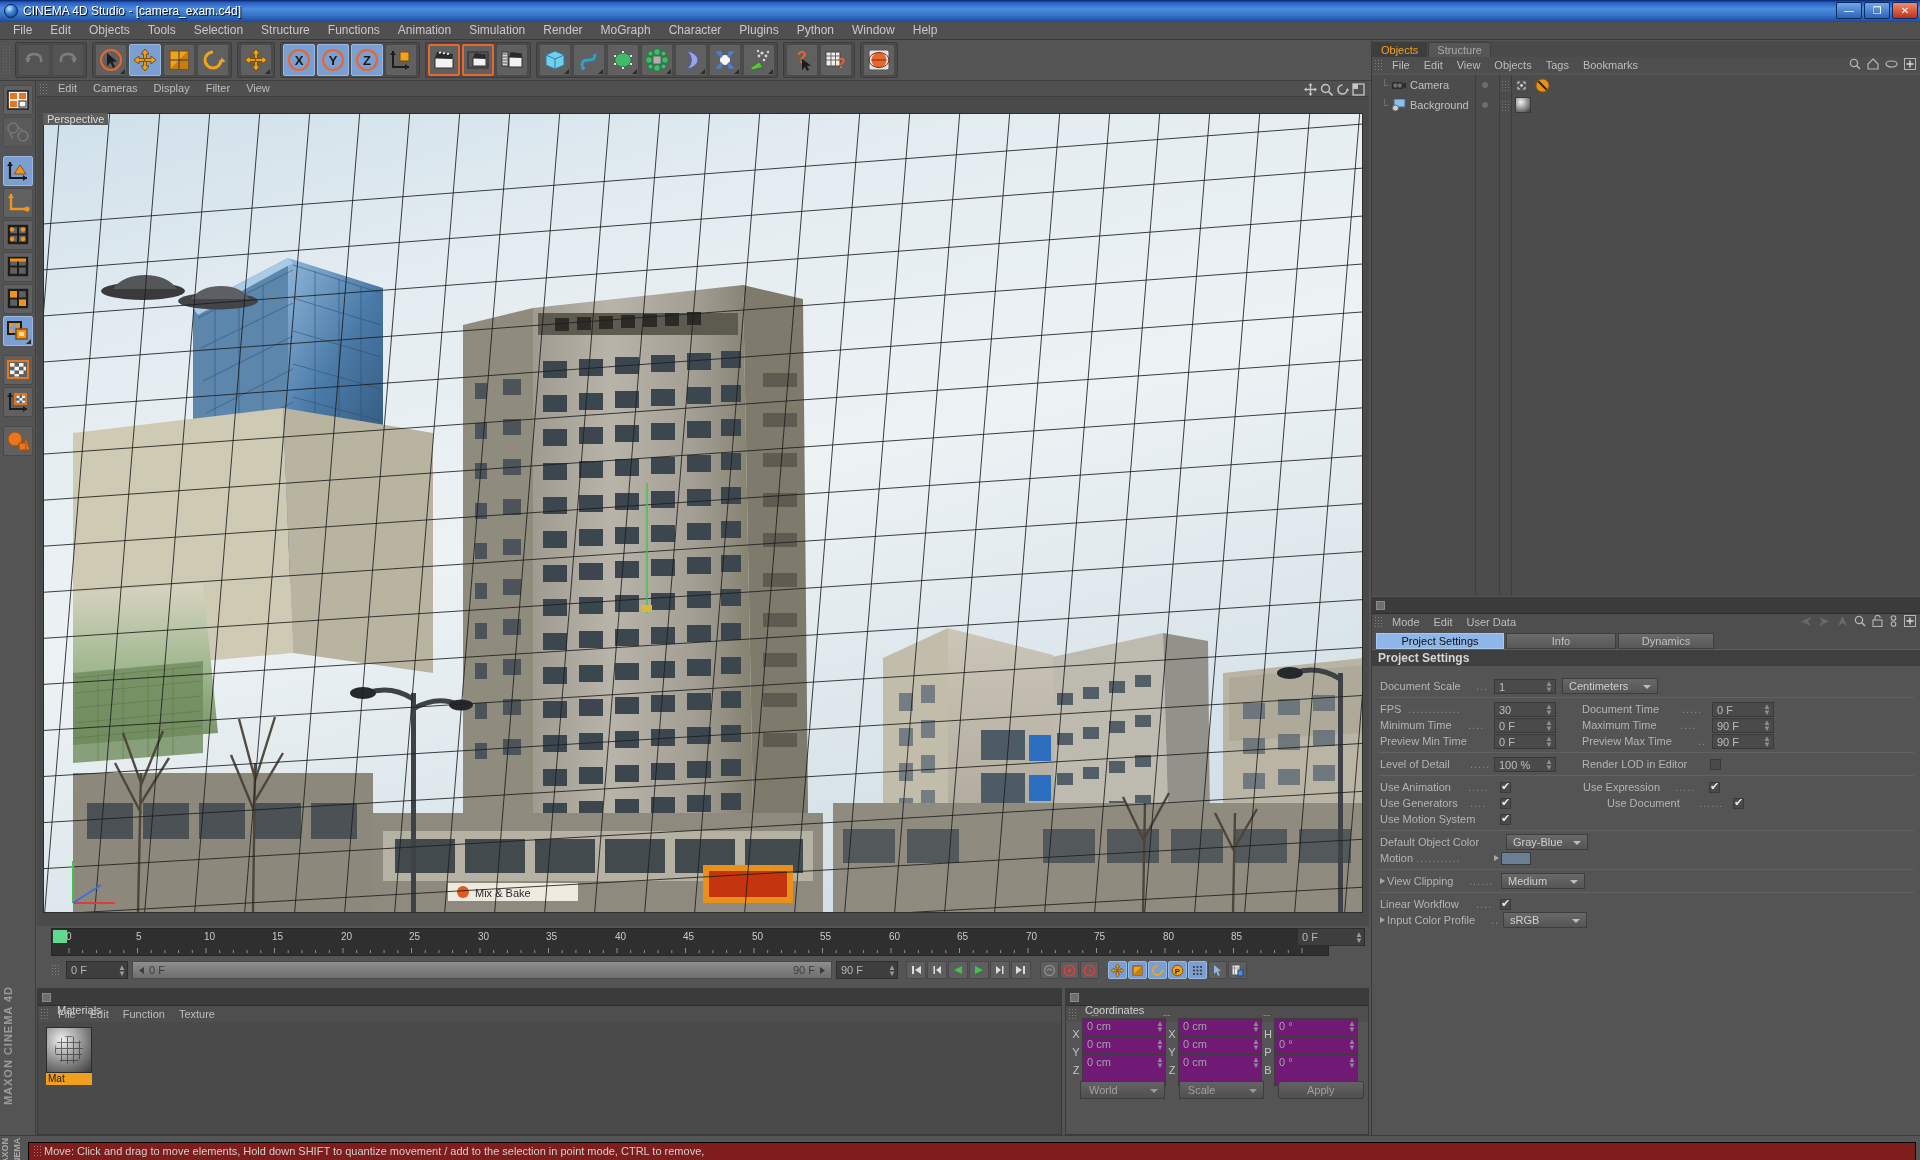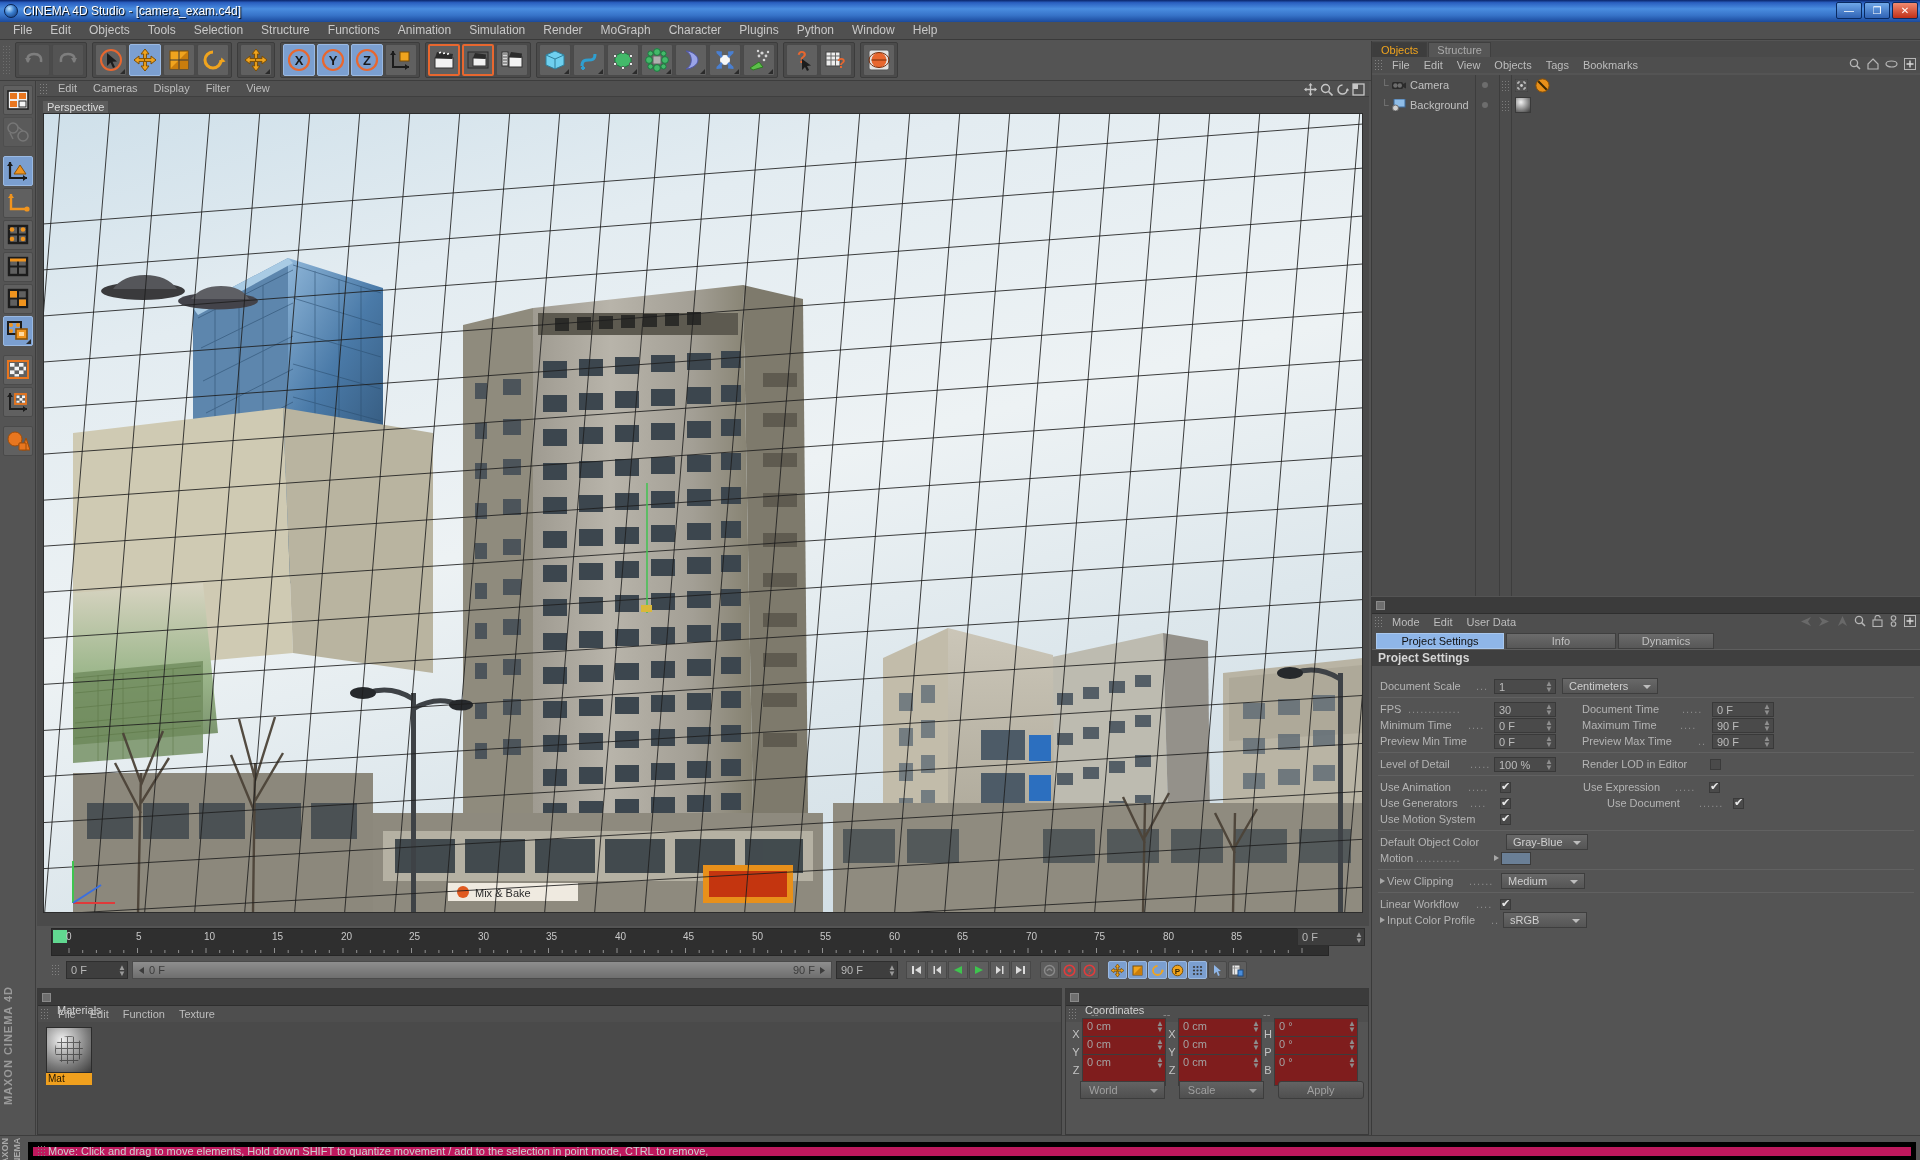--- a/index.html
+++ b/index.html
@@ -78,21 +78,21 @@
     border-left:5px solid transparent; border-bottom:5px solid #2b2b2b; }
   .maxon-vert {
     position:absolute; left:2px; bottom:30px; writing-mode:vertical-rl;
     transform:rotate(180deg); color:#9a9a9a; font-size:11px; letter-spacing:1px; font-weight:bold;
   }
 
   
   .viewport { position:absolute; left:37px; top:81px; width:1332px; height:845px; background:#4a4a4a; }
   .vp-menu { height:16px; background:#505050; display:flex; align-items:center; padding-left:2px; border-bottom:1px solid #3f3f3f;}
   .vp-menu .mi { color:#bdbdbd; font-size:11px; padding:0 8px; line-height:15px; }
-  .vp-label { position:absolute; left:6px; top:20px; color:#dcdcdc; font-size:11px;
+  .vp-label { position:absolute; left:6px; top:32px; color:#dcdcdc; font-size:11px;
      background:#5d5d5d; padding:0px 4px; z-index:5; }
   .vp-nav { position:absolute; right:4px; top:0px; display:flex; gap:3px; align-items:center; height:16px; }
   .vp-canvas { position:absolute; left:6px; top:32px; width:1320px; height:800px; overflow:hidden; }
   .sky {
     position:absolute; inset:0;
     background: linear-gradient(165deg,#cfe0ea 0%, #e3ecf1 22%, #edf2f4 48%, #dde7ec 70%, #cddbe3 100%);
   }
   .vp-frame { position:absolute; left:6px; top:32px; width:1320px; height:800px;
     border:1px solid #2d2d2d; pointer-events:none; }
 
@@ -138,21 +138,21 @@
   .mat-sphere::after{ content:""; position:absolute; inset:8px;
     background-image: linear-gradient(#2e2e2e 1px, transparent 1px), linear-gradient(90deg,#2e2e2e 1px, transparent 1px);
     background-size:6px 6px; border-radius:50%; opacity:.65;}
   .mat-name { background:#f0a01e; color:#201500; font-size:10px; text-align:left; padding-left:2px;
     height:12px; line-height:12px; }
 
   .coords { position:absolute; left:1065px; top:988px; width:304px; height:147px;
      background:#545454; border:1px solid #3a3a3a; }
   .co-row { display:flex; align-items:center; height:17px; margin-bottom:1px; }
   .co-lab { color:#c4c4c4; font-size:11px; width:12px; text-align:center; }
-  .co-f { background:#7f1d1d; border:1px solid #3c3c3c; color:#a3a3a3; font-size:11px;
+  .co-f { background:#701a75; border:1px solid #3c3c3c; color:#a3a3a3; font-size:11px;
      height:32px; line-height:15px; padding:0 10px 0 4px; position:relative; }
   .co-f .spin { position:absolute; right:1px; top:2px; color:#8d8d8d; font-size:8px; line-height:6px; }
   .co-btn { background:linear-gradient(to bottom,#636363,#4f4f4f); border:1px solid #3d3d3d;
      color:#a0a0a0; font-size:11px; height:18px; line-height:17px; text-align:center; position:relative; }
   .co-dd::after{ content:""; position:absolute; right:6px; top:7px; border-left:4px solid transparent;
      border-right:4px solid transparent; border-top:4px solid #9a9a9a; }
 
   
   .objpanel { position:absolute; left:1371px; top:41px; width:549px; height:555px;
      background:#545454; border-left:1px solid #3a3a3a; }
@@ -190,22 +190,22 @@
   .chk { width:11px; height:11px; background:#4a4a4a; border:1px solid #3a3a3a; position:relative; display:inline-block;}
   .chk.on::after { content:"✔"; position:absolute; left:0px; top:-3px; color:#e8e8e8; font-size:11px; }
   .adiv { height:1px; background:#464646; border-bottom:1px solid #616161; margin:3px 6px; }
   .tri { width:0;height:0;border-top:3.5px solid transparent;border-bottom:3.5px solid transparent;
      border-left:5px solid #a8a8a8; display:inline-block; margin-right:2px;}
   .swatch { width:30px; height:13px; background:#6a7f96; border:1px solid #3b3b3b; }
 
   
   .statusbar { position:absolute; left:0; top:1135px; width:1920px; height:25px; background:#545454;
      display:flex; align-items:center; border-top:1px solid #3d3d3d; }
-  .status-inner { flex:1; margin:8px 4px 2px 28px; height:19px; background:#be185d;
-     border:5px solid #000000; display:flex; align-items:center; padding-left:4px; }
+  .status-inner { flex:1; margin:8px 4px 2px 28px; height:19px; background:#7f1d1d;
+     border:1px solid #000000; display:flex; align-items:center; padding-left:4px; }
   .status-txt { color:#cfcfcf; font-size:11px; }
   .maxon-logo { position:absolute; left:1px; top:2px; writing-mode:vertical-rl; transform:rotate(180deg);
      color:#a8a8a8; font-size:9px; font-weight:bold; line-height:9px; }
 </style>
 </head>
 <body>
 
 <div id="app">
 
   <div class="titlebar">

